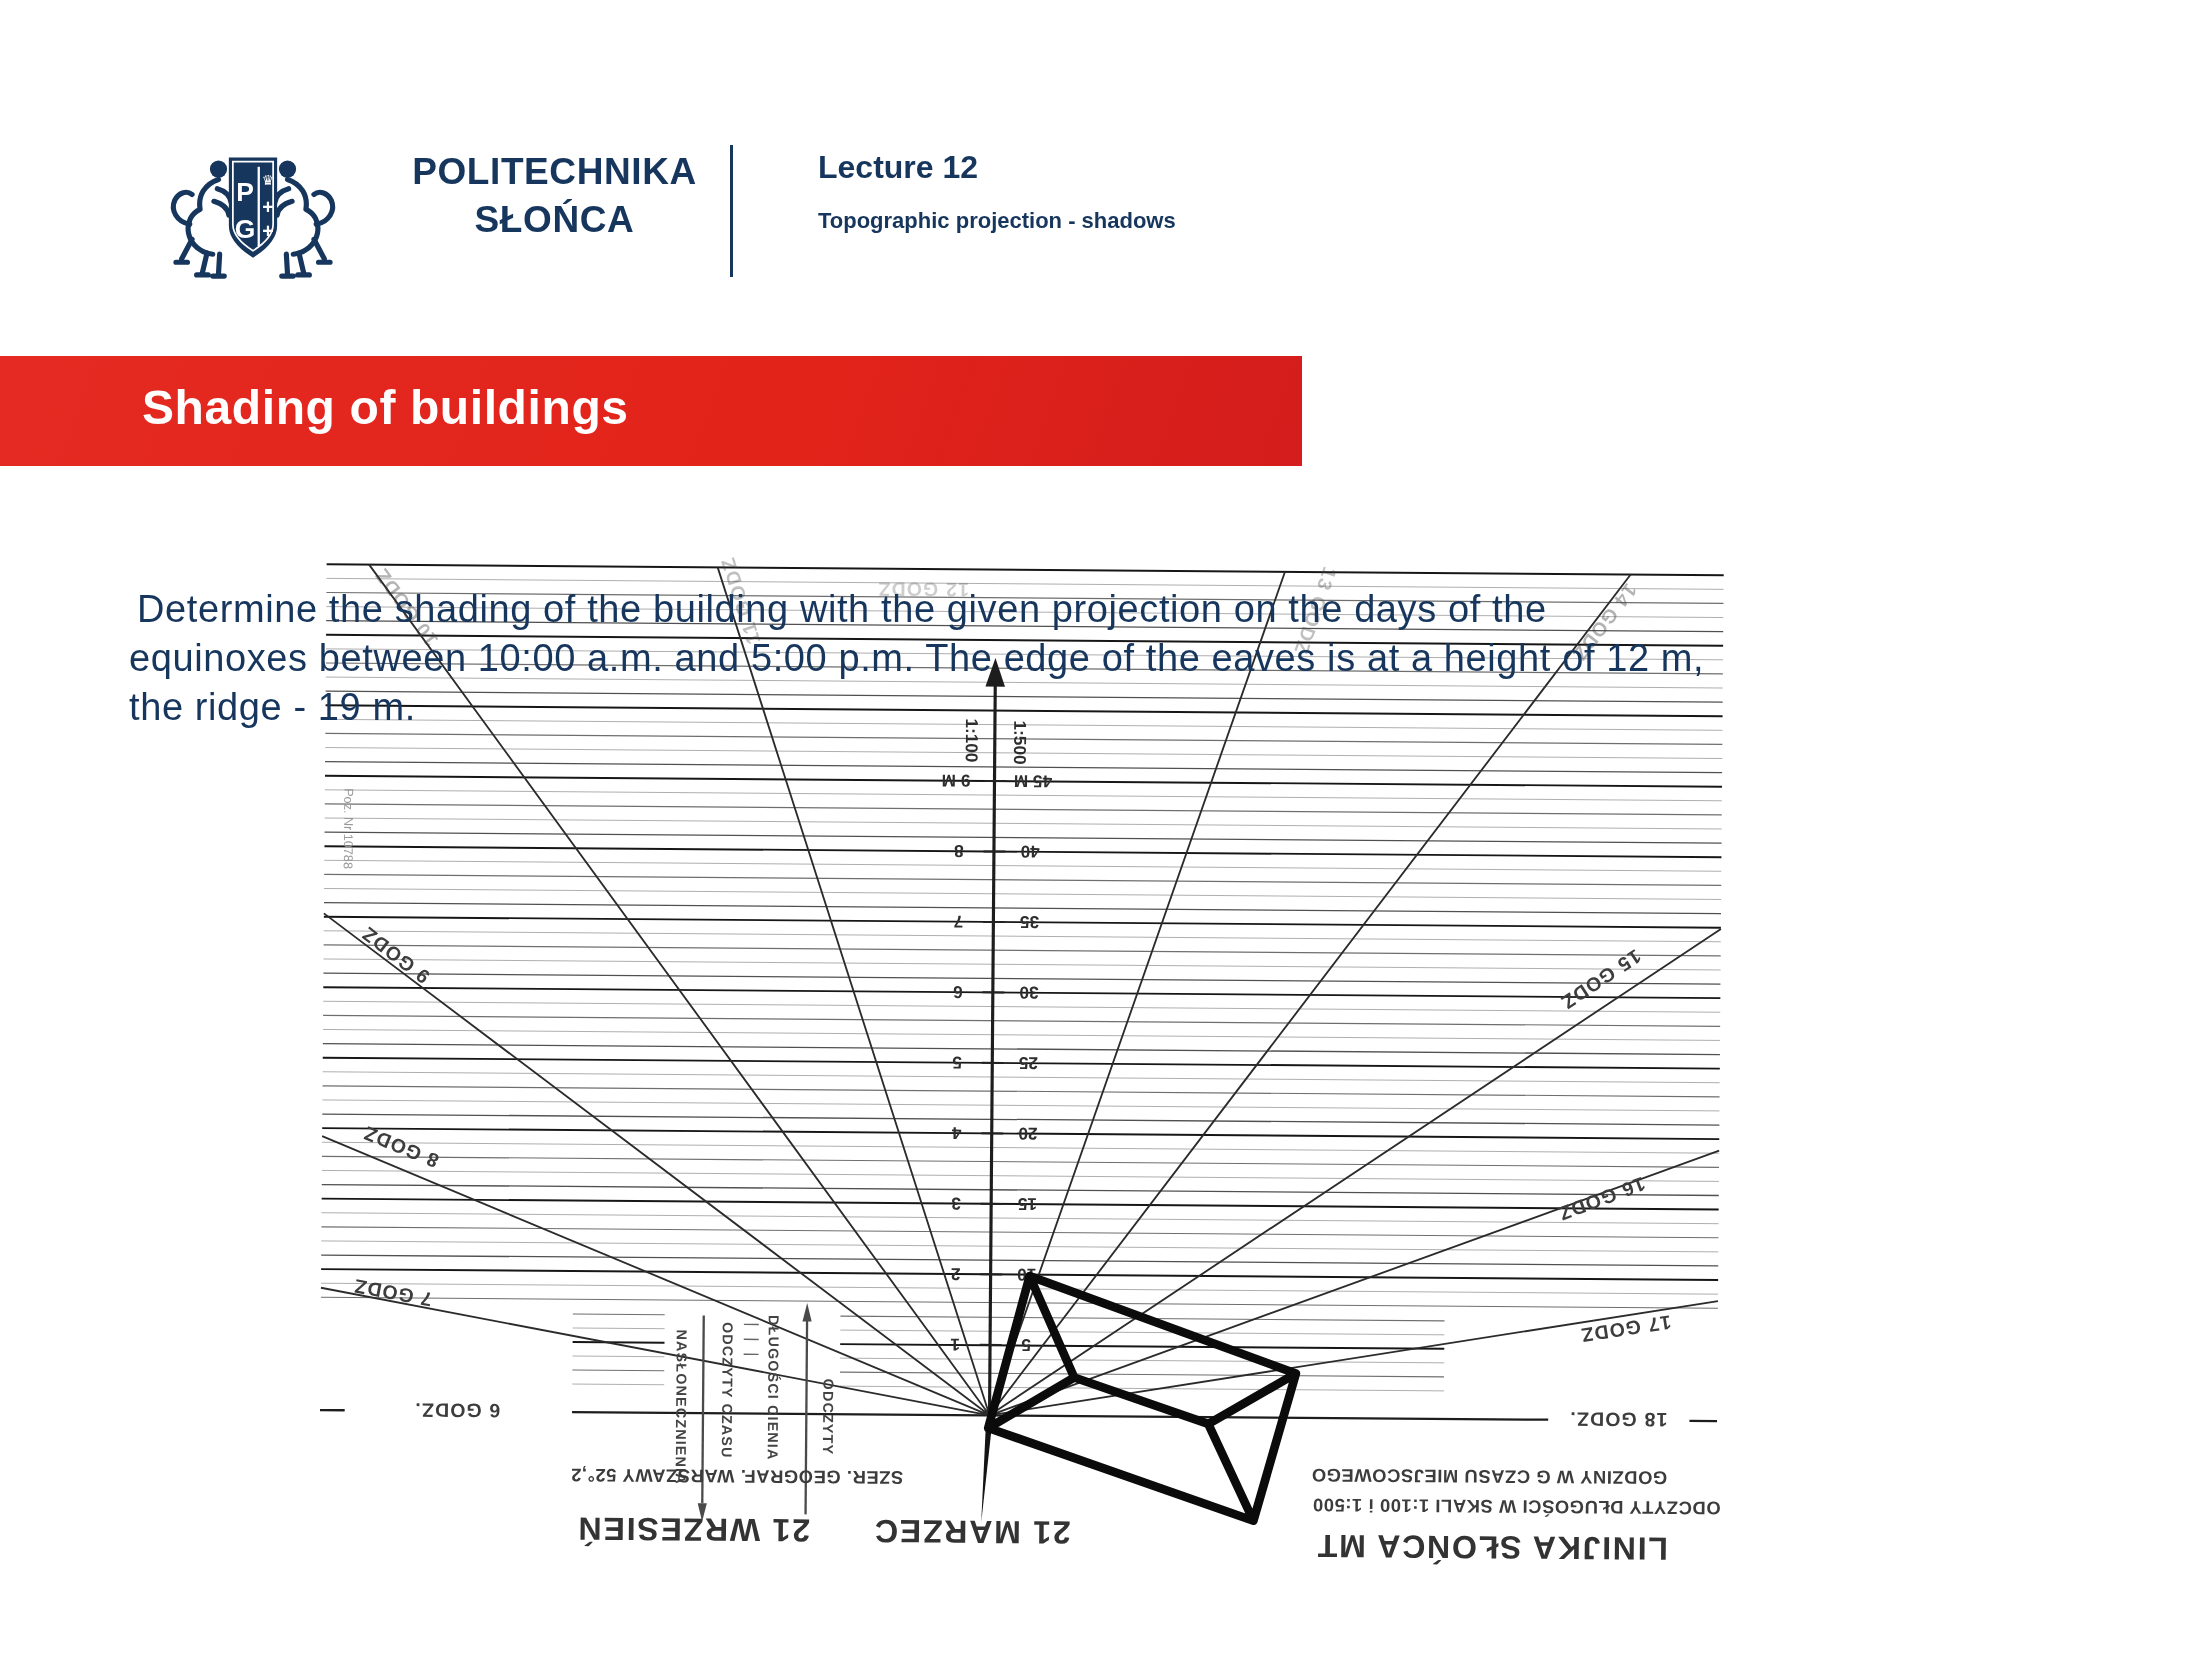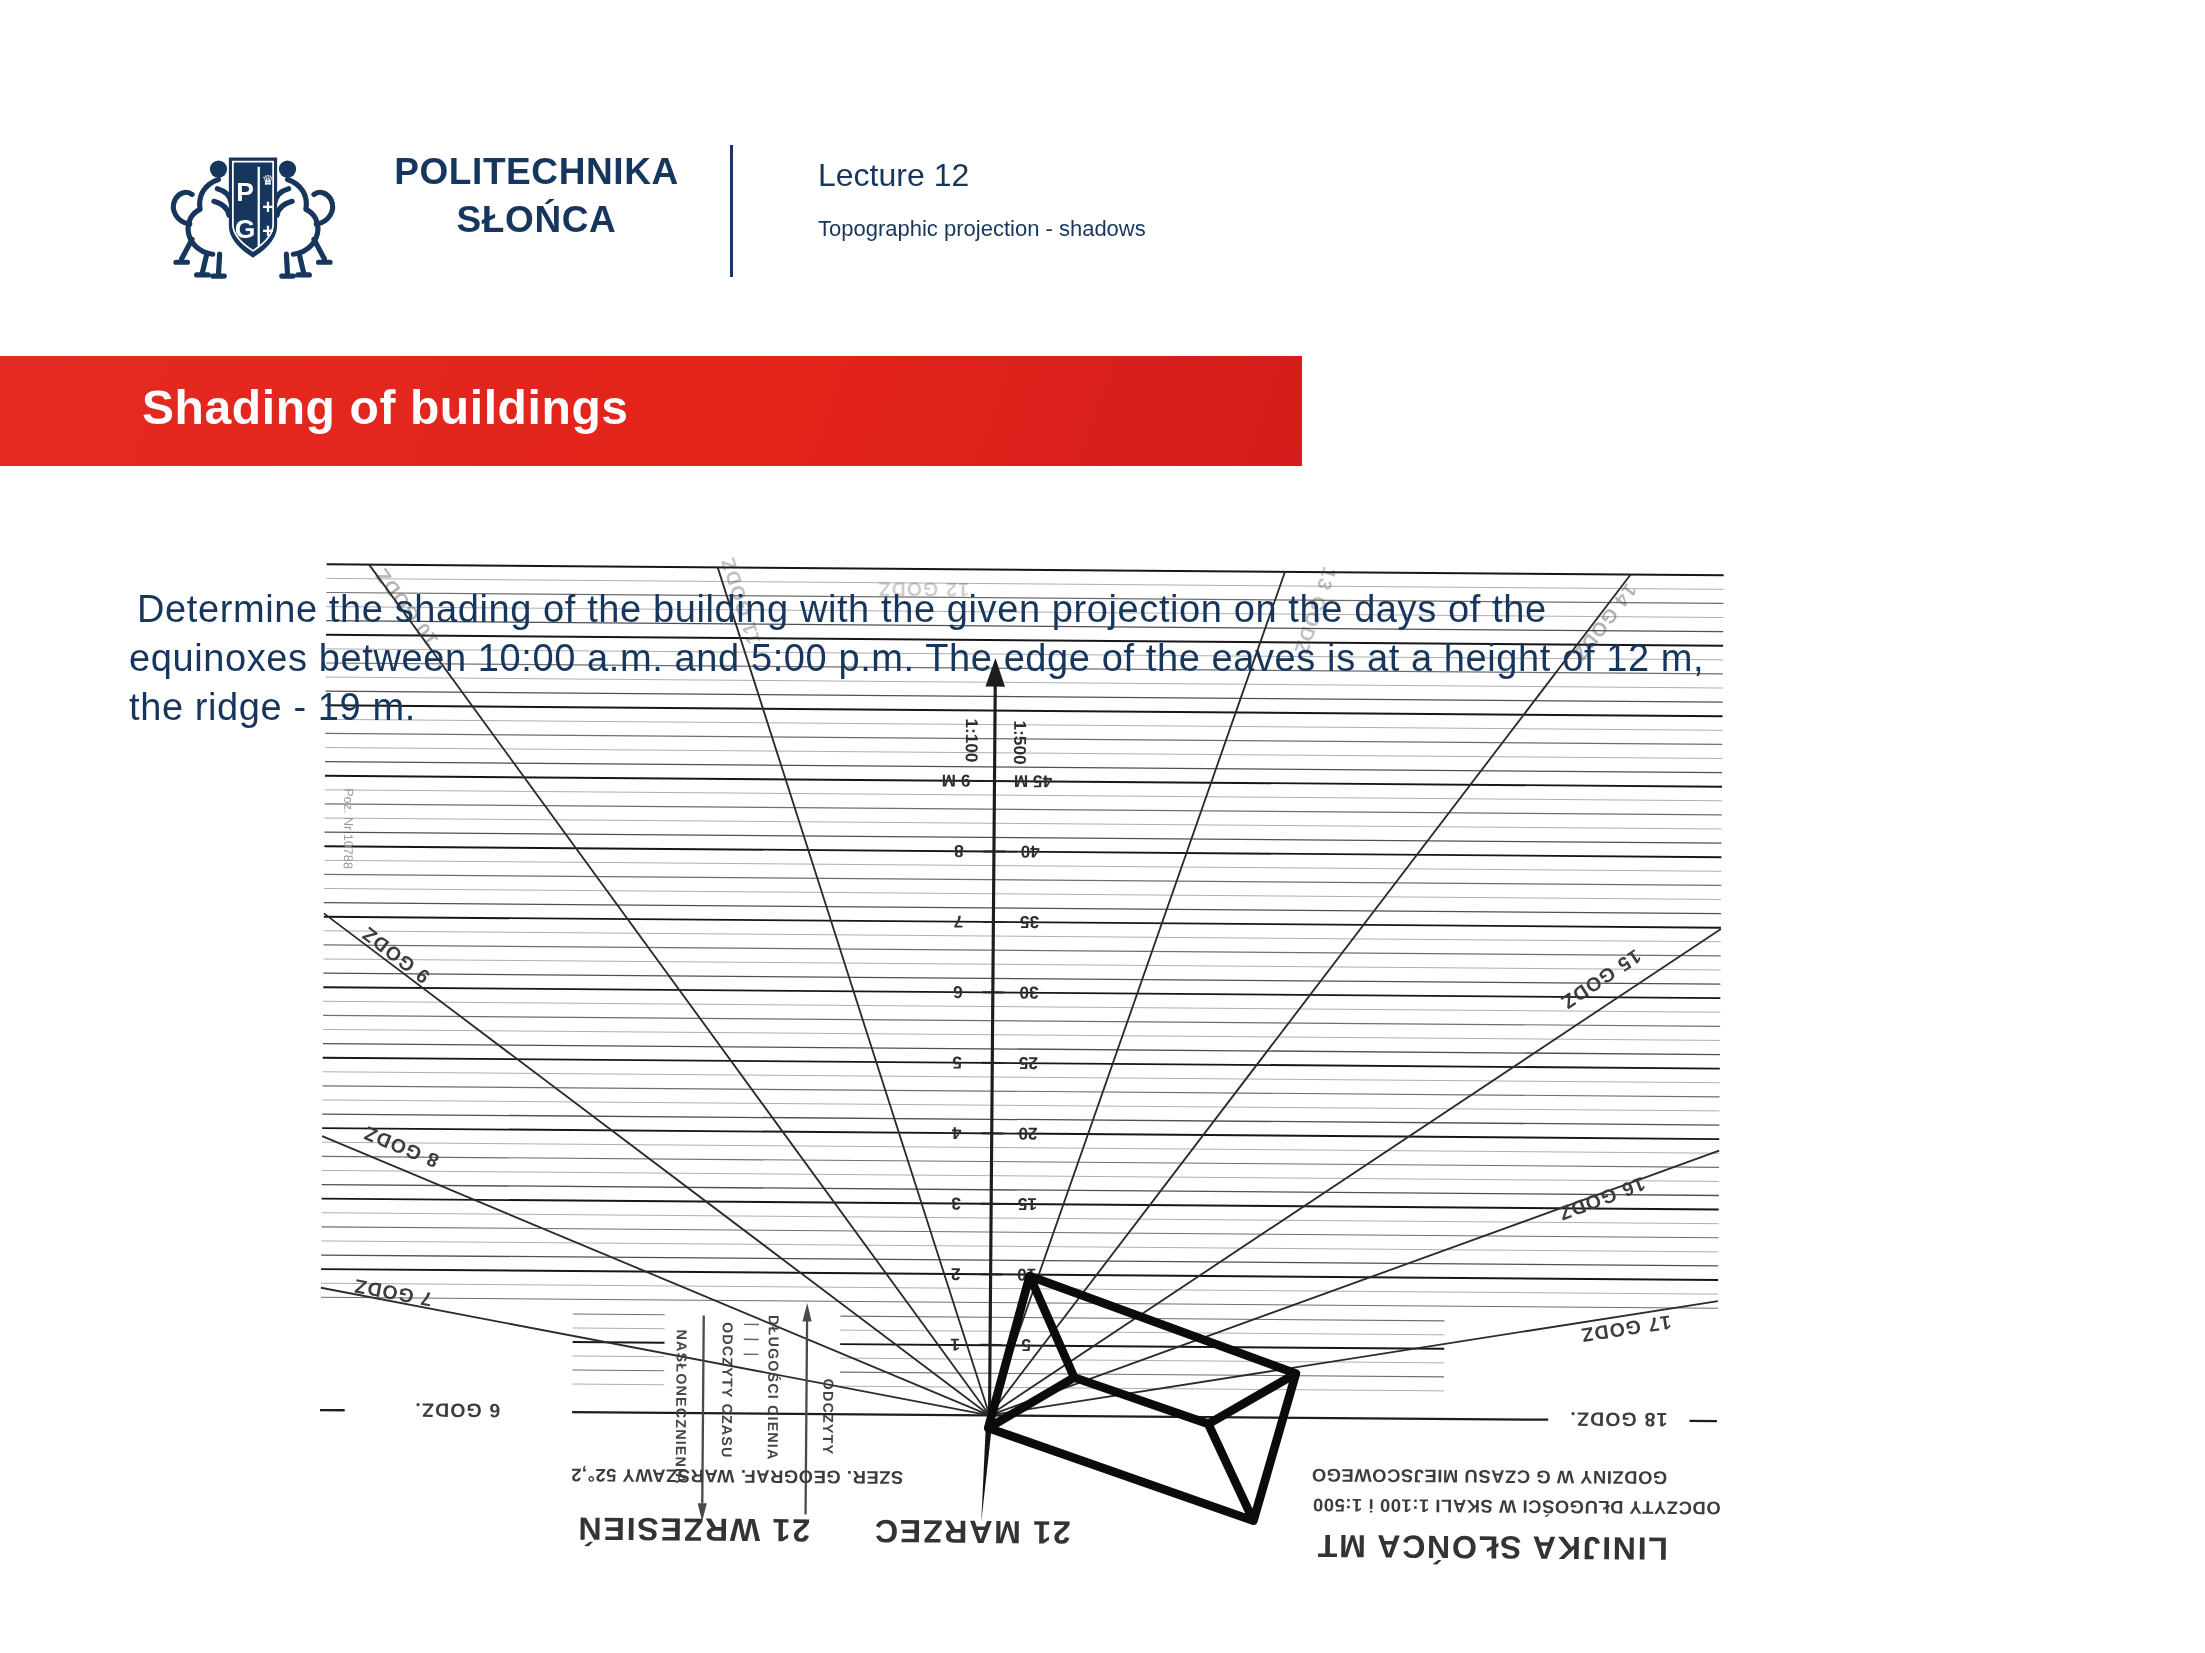--- a/index.html
+++ b/index.html
@@ -1,23 +1,23 @@
 <!DOCTYPE html>
 <html style="font-size:9.2px"><head>
 <meta charset="utf-8">
 <style>
   html,body{margin:0;padding:0;background:#888;}
   .slide{position:relative;width:2205px;height:1654px;background:#ffffff;overflow:hidden;
          font-family:"Liberation Sans",sans-serif;}
   
   .crest{position:absolute;left:138px;top:130px;width:230px;height:161px;z-index:2;}
-  .uni-name{position:absolute;left:350px;top:148px;width:373px;text-align:center;z-index:2;
+  .uni-name{position:absolute;left:368px;top:148px;width:373px;text-align:center;z-index:2;
             color:#17365D;font-weight:bold;font-size:37px;line-height:48px;letter-spacing:0.6px;}
   .hdr-divider{position:absolute;left:730px;top:145px;width:2.9px;height:132px;background:#17365D;z-index:2;}
-  .lecture-block{position:absolute;left:818px;top:156px;z-index:2;color:#17365D;font-weight:normal;}
+  .lecture-block{position:absolute;left:818px;top:148px;z-index:2;color:#17365D;font-weight:bold;}
   .lecture-block .l1{font-size:32px;line-height:38px;}
   .lecture-block .l2{font-size:22px;line-height:38px;margin-top:16px;}
   
   .banner{position:absolute;left:0;top:356px;width:1302px;height:110px;z-index:2;
           background:linear-gradient(110deg,#e42a22 0%,#e2231a 60%,#d41d1c 100%);}
   .banner-title{position:absolute;left:142px;top:0;height:94px;line-height:103px;
                 color:#ffffff;font-size:48px;font-weight:bold;letter-spacing:0.6px;}
   
   .problem{position:absolute;left:129px;top:567px;width:1987px;z-index:3;
            color:#17365D;font-size:38px;line-height:49px;letter-spacing:0.6px;}

